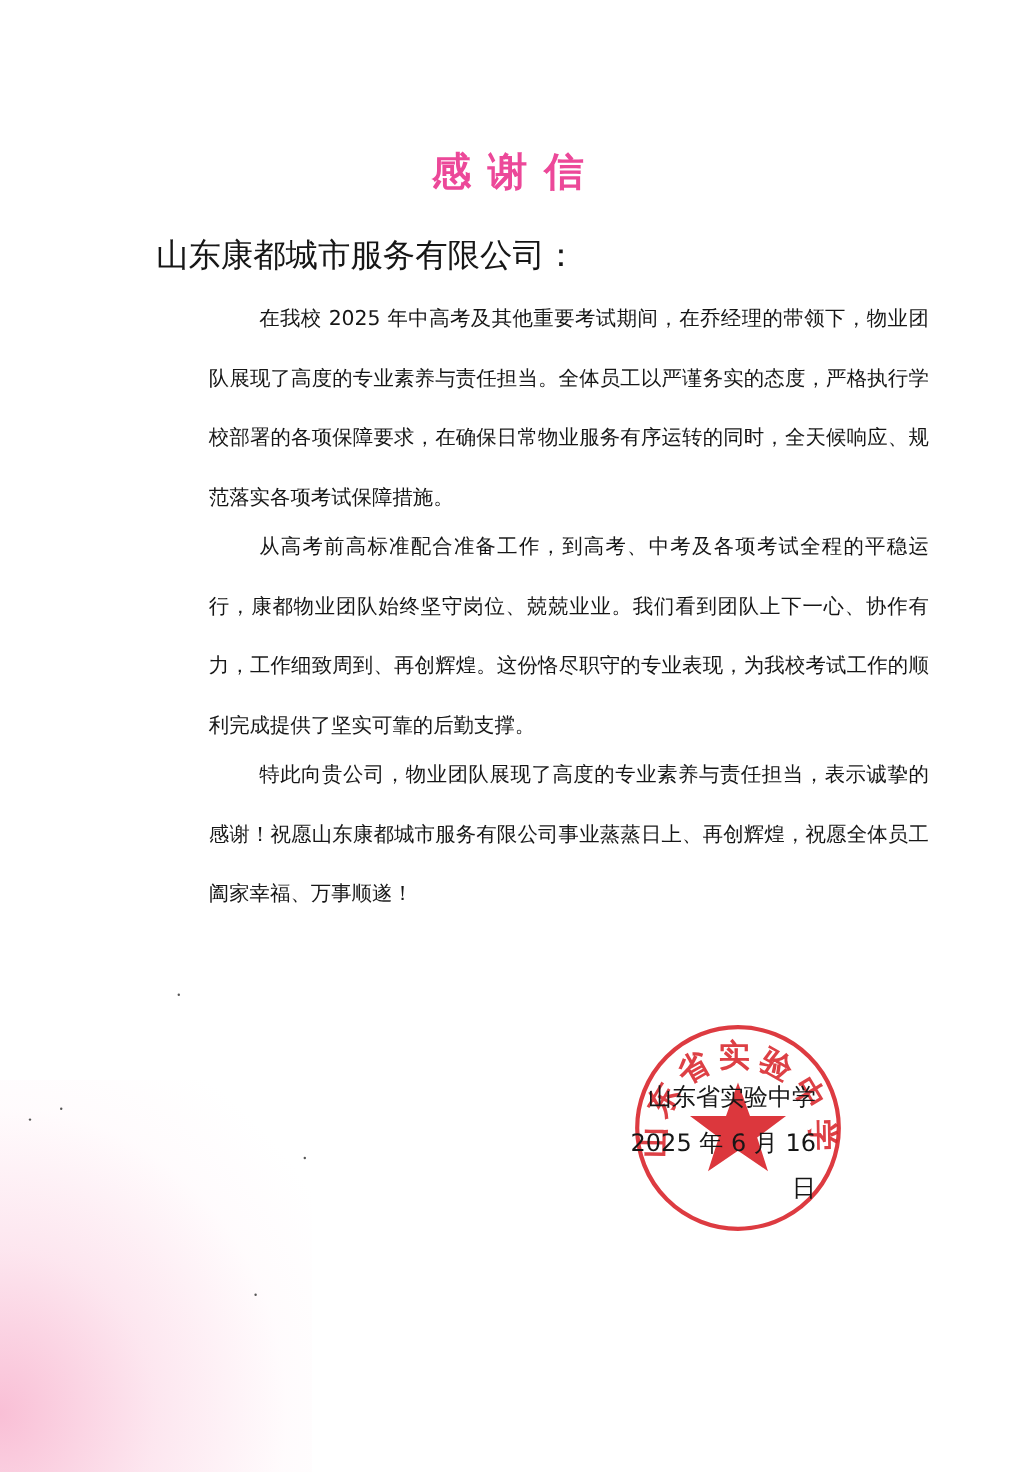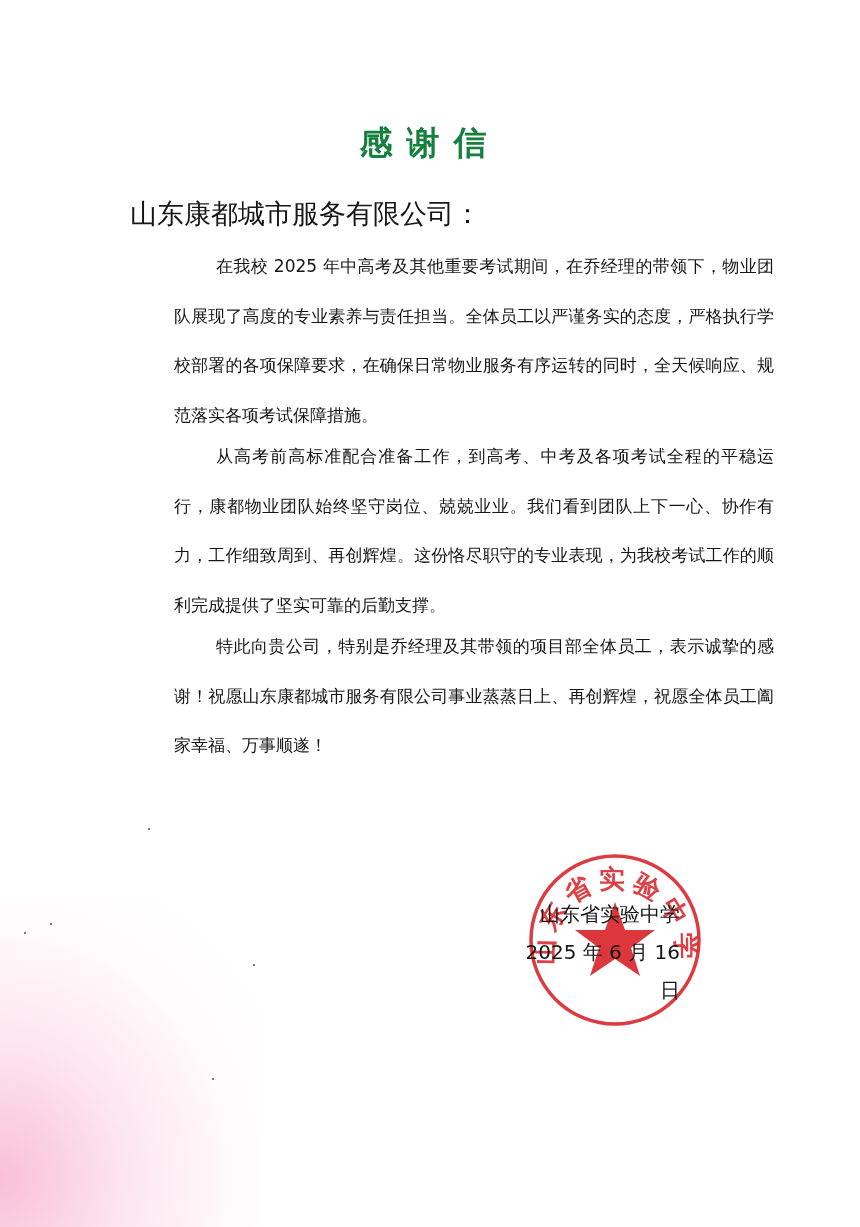--- a/index.html
+++ b/index.html
@@ -9,21 +9,21 @@
       font-family: "DejaVu Sans", "Liberation Sans", sans-serif;
       color: #161616;
     }
     .pink-tint {
       position: absolute; left: 0; top: 900px; width: 260px; height: 327px;
       background: radial-gradient(ellipse at 0% 85%, rgba(247,170,200,0.75) 0%, rgba(250,200,220,0.45) 35%, rgba(255,230,240,0.15) 65%, rgba(255,255,255,0) 85%);
       pointer-events: none;
     }
     .title {
       position: absolute; top: 121px; left: 0; width: 860px; text-align: center;
-      font-size: 33px; font-weight: bold; letter-spacing: 14px; color: #15803d;
+      font-size: 33px; font-weight: bold; letter-spacing: 14px; color: #ec4899;
     }
     .salutation {
       position: absolute; top: 200px; left: 130px; font-size: 27px; line-height: 28px;
     }
     .para {
       position: absolute; left: 130px; width: 600px; font-size: 17px;
       line-height: 49.5px; text-indent: 42px; text-align: justify; margin-left: 44px;
     }
     .p1 { top: 242px; }
     .p2 { top: 432px; }
@@ -43,21 +43,21 @@
 <body>
 
 <div class="pink-tint"></div>
 
 <div class="title">感谢信</div>
 
 <div class="salutation">山东康都城市服务有限公司：</div>
 
 <div class="para p1">在我校 2025 年中高考及其他重要考试期间，在乔经理的带领下，物业团队展现了高度的专业素养与责任担当。全体员工以严谨务实的态度，严格执行学校部署的各项保障要求，在确保日常物业服务有序运转的同时，全天候响应、规范落实各项考试保障措施。</div>
 <div class="para p2">从高考前高标准配合准备工作，到高考、中考及各项考试全程的平稳运行，康都物业团队始终坚守岗位、兢兢业业。我们看到团队上下一心、协作有力，工作细致周到、再创辉煌。这份恪尽职守的专业表现，为我校考试工作的顺利完成提供了坚实可靠的后勤支撑。</div>
-<div class="para p3">特此向贵公司，特别是乔经理及其带领的项目部全体员工，表示诚挚的感谢！祝愿山东康都城市服务有限公司事业蒸蒸日上、再创辉煌，祝愿全体员工阖家幸福、万事顺遂！</div>
+<div class="para p3">特此向贵公司，物业团队展现了高度的专业素养与责任担当，表示诚挚的感谢！祝愿山东康都城市服务有限公司事业蒸蒸日上、再创辉煌，祝愿全体员工阖家幸福、万事顺遂！</div>
 
 <svg class="seal" viewBox="0 0 176 176">
   <defs>
     <path id="sealArc" d="M 30 120 A 62 62 0 1 1 146 120"></path>
   </defs>
   <circle cx="88" cy="88" r="84" fill="none" stroke="#d9262c" stroke-width="3.5" opacity="0.9"></circle>
   <text font-size="26" font-weight="bold" fill="#d9262c" opacity="0.88" letter-spacing="6" font-family="DejaVu Sans, sans-serif">
     <textPath href="#sealArc" startOffset="50%" text-anchor="middle">山东省实验中学</textPath>
   </text>
   <polygon points="88,50 98,78 128,78 104,96 113,124 88,107 63,124 72,96 48,78 78,78" fill="#d9262c" opacity="0.92"></polygon>

